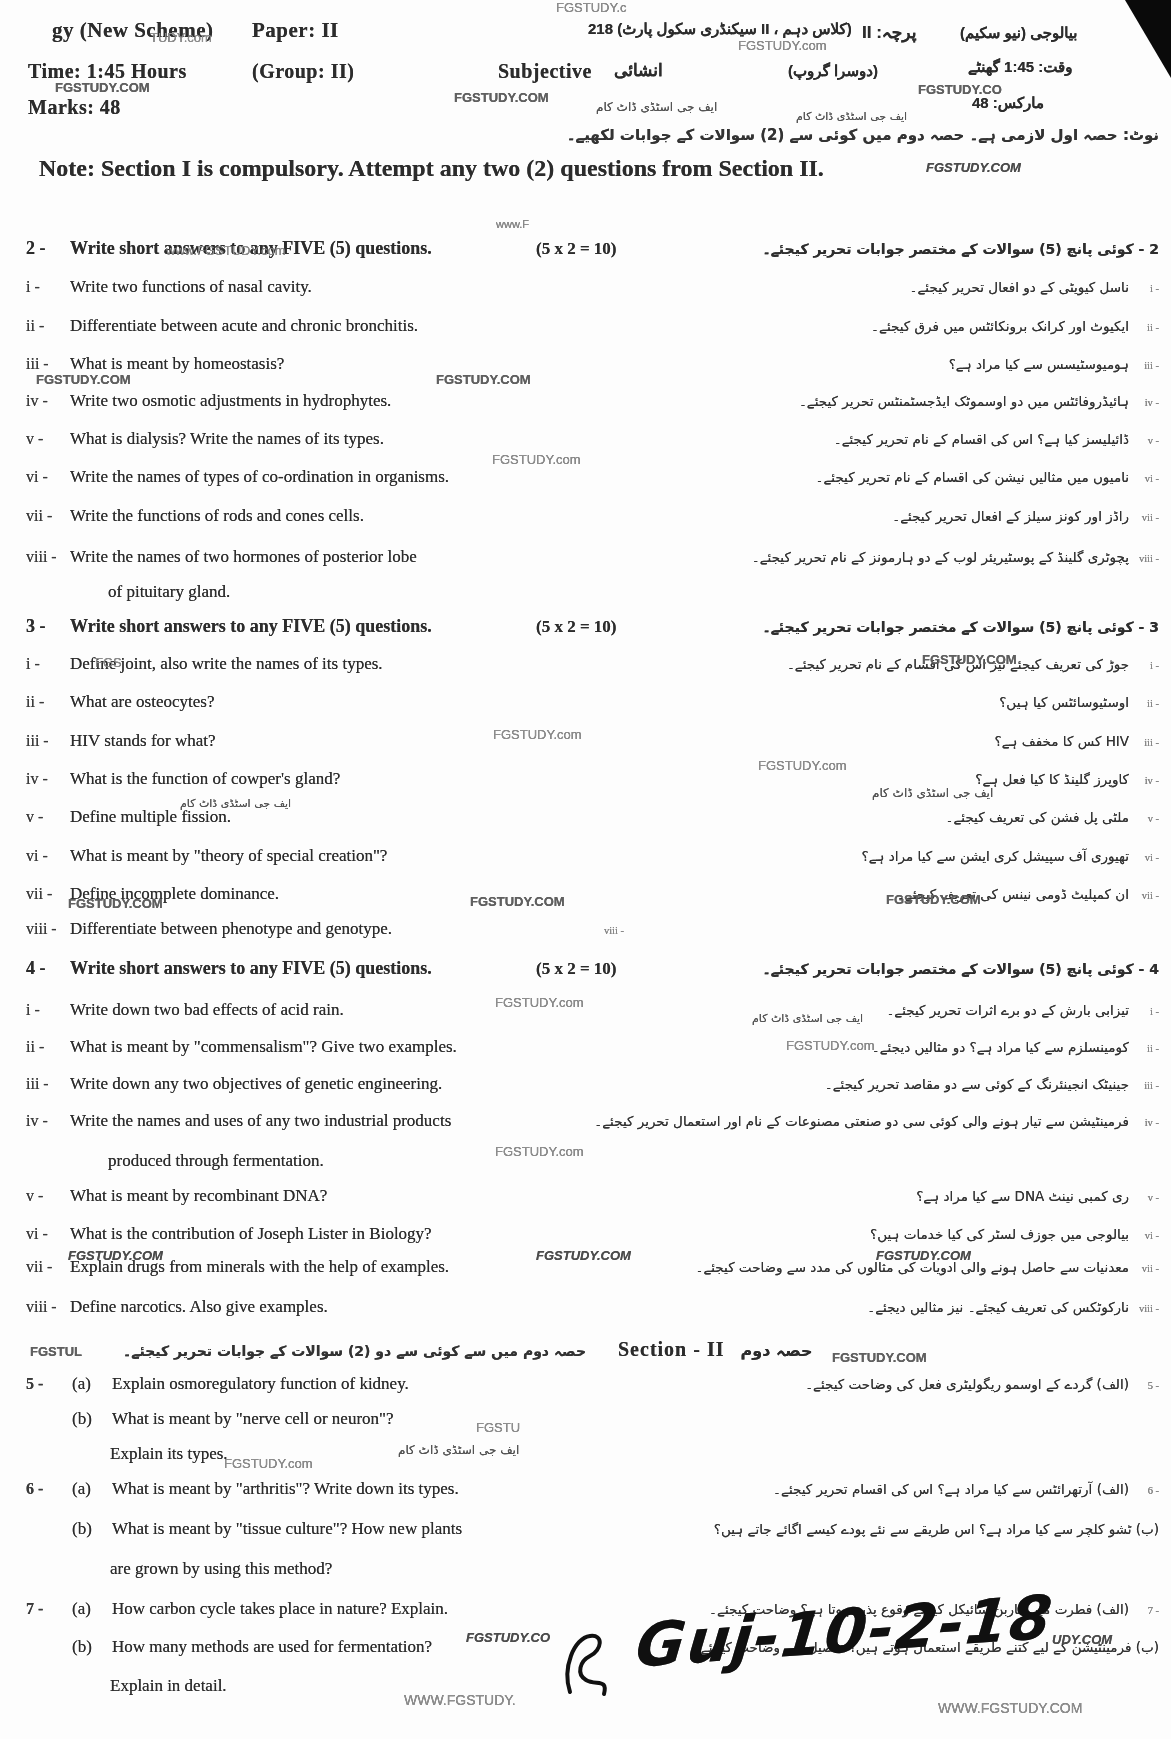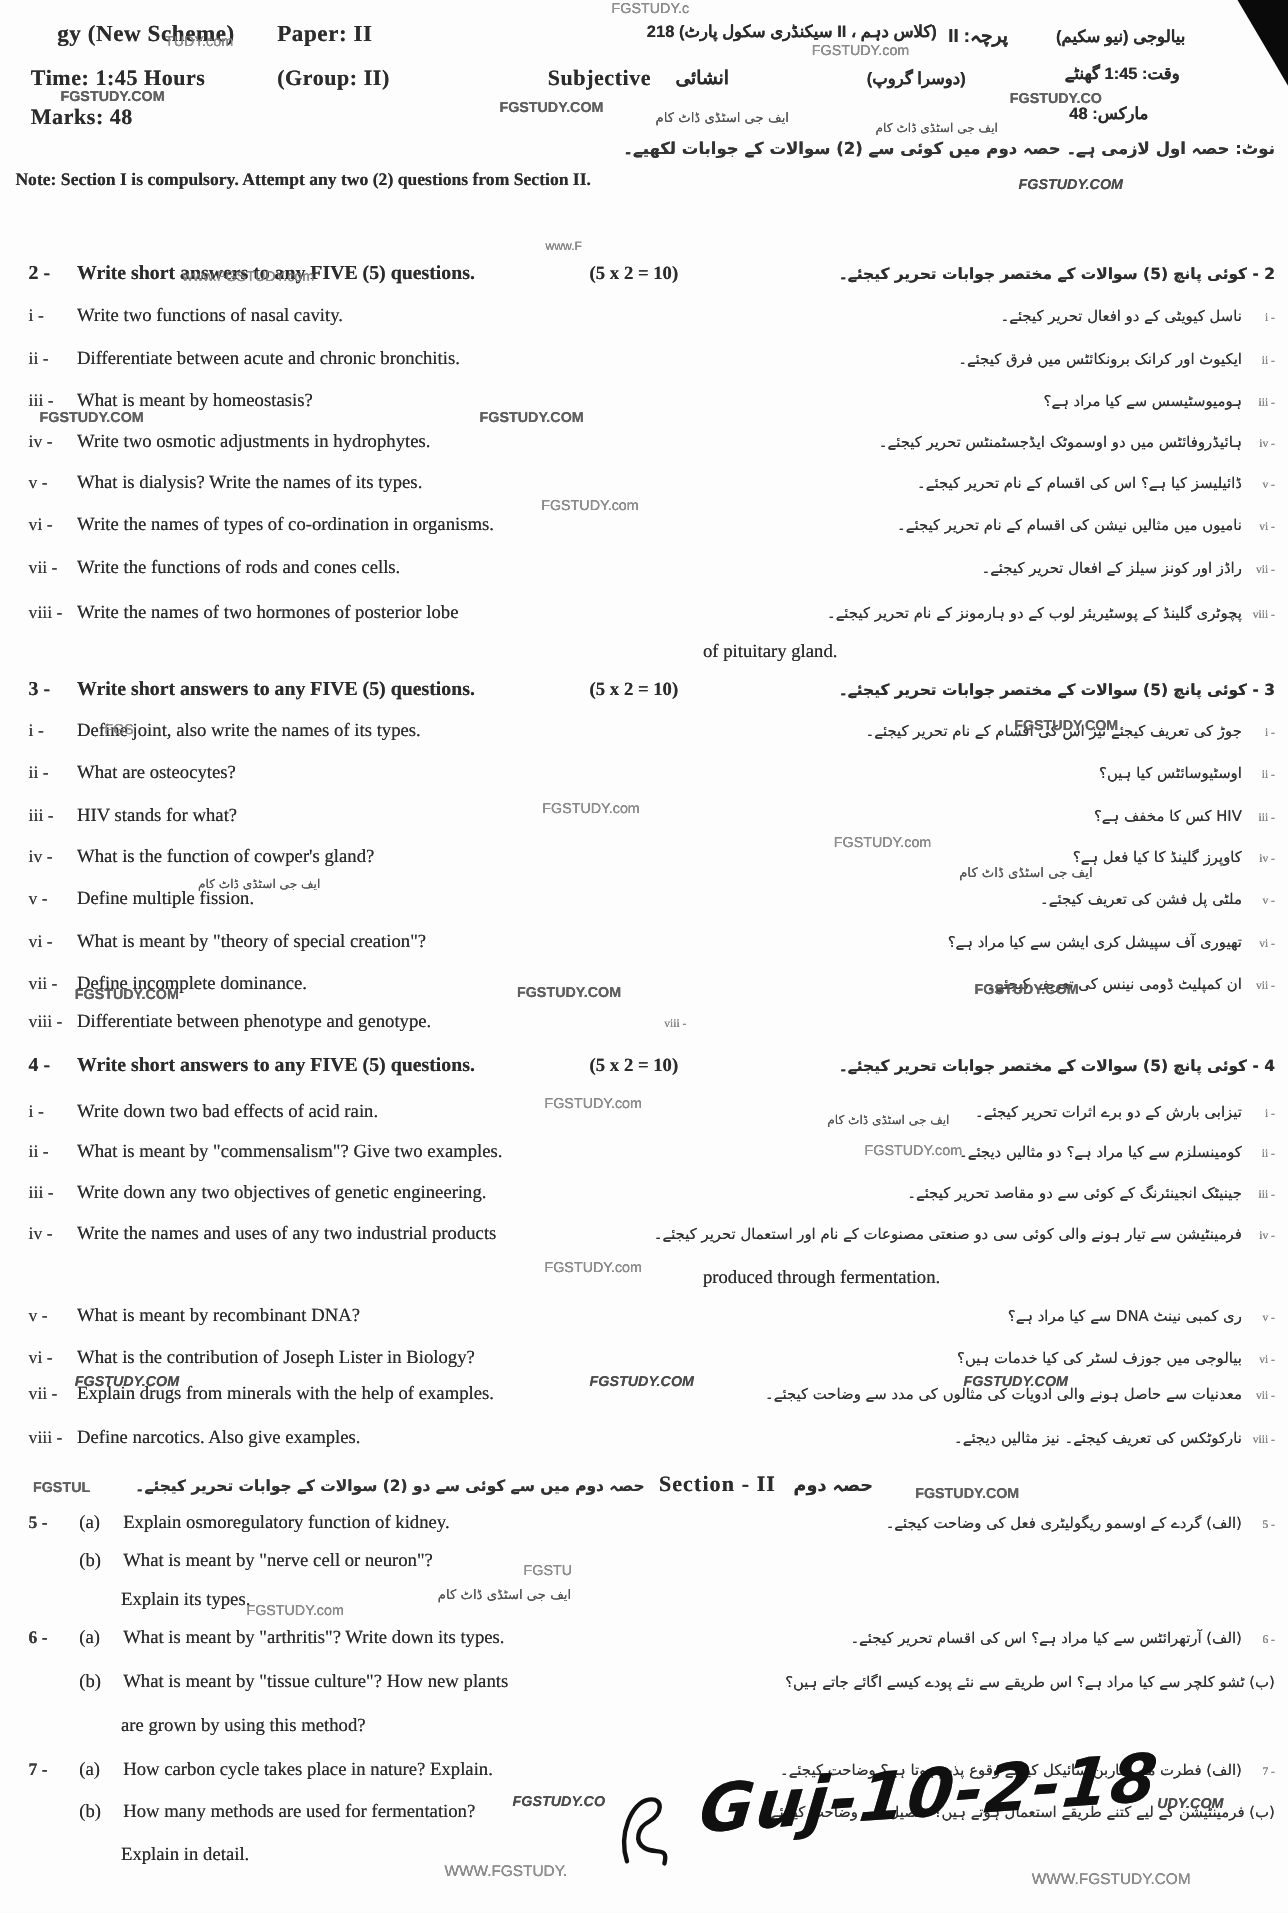--- a/index.html
+++ b/index.html
@@ -15,28 +15,28 @@
   .row{position:absolute;left:26px;right:12px;display:flex;align-items:baseline;}
   .rn{flex:0 0 44px;font-size:16px;color:#3a3a3a;}
   .en{flex:0 0 524px;font-size:17px;}
   .ur{flex:1;direction:rtl;text-align:right;font-family:"DejaVu Sans",sans-serif;font-size:13.5px;color:#333;}
   .ri{flex:0 0 30px;text-align:right;font-size:10.5px;color:#8d8d8d;}
   .qnum{flex:0 0 44px;font-size:18px;font-weight:bold;}
   .qen{flex:0 0 466px;font-size:18px;font-weight:bold;}
   .qmk{flex:0 0 148px;font-size:17px;font-weight:bold;}
   .qur{flex:1;direction:rtl;text-align:right;font-family:"DejaVu Sans",sans-serif;
        font-size:14px;font-weight:bold;color:#2e2e2e;}
-  .cont{left:108px;justify-content:flex-end;}
+  .cont{left:108px;}
   .cont .en{flex:0 0 520px;}
   .pl{flex:0 0 40px;font-size:17px;}
   .cont2{left:110px;}
   .sechead{justify-content:center;gap:14px;}
   .sec-t{font-size:20px;font-weight:bold;letter-spacing:1px;}
   .sec-u{font-family:"DejaVu Sans",sans-serif;font-size:16px;font-weight:bold;direction:rtl;}
-  .noteen{font-size:16px;font-weight:bold;}
+  .noteen{font-size:24px;font-weight:bold;margin-left:25px;}
   .wm{position:absolute;font-family:"Liberation Sans",sans-serif;font-size:13px;color:#8f8f8f;white-space:nowrap;}
   .wmb{font-weight:bold;color:#606060;}
   .wmi{font-weight:bold;font-style:italic;color:#4c4c4c;}
   .wmu{font-family:"DejaVu Sans",sans-serif;font-size:12px;color:#555;direction:rtl;}
   .sig{position:absolute;font-family:"DejaVu Sans",sans-serif;font-style:italic;font-weight:bold;
        font-size:60px;color:#101010;transform:rotate(-4deg) skewX(-10deg);letter-spacing:2px;}
   .squiggle{position:absolute;}
 </style>
 </head>
 <body>
@@ -231,21 +231,21 @@
   </div>
   <div class="row" style="top:1297px">
     <span class="rn">viii -</span>
     <span class="en">Define narcotics. Also give examples.</span>
     <span class="ur">نارکوٹکس کی تعریف کیجئے۔ نیز مثالیں دیجئے۔</span>
     <span class="ri">viii -</span>
   </div>
 
   <div class="row" style="top:1338px">
     <span class="ur b" style="flex:0 0 560px;font-size:14px">حصہ دوم میں سے کوئی سے دو (2) سوالات کے جوابات تحریر کیجئے۔</span>
-    <span class="sec-t" style="margin-left:13px">Section - II</span>
+    <span class="sec-t" style="margin-left:32px">Section - II</span>
     <span class="sec-u" style="margin-left:16px">حصہ دوم</span>
   </div>
 
   <div class="row" style="top:1374px">
     <span class="rn b" style="flex-basis:46px">5 -</span>
     <span class="pl">(a)</span>
     <span class="en" style="flex-basis:470px">Explain osmoregulatory function of kidney.</span>
     <span class="ur">(الف) گردے کے اوسمو ریگولیٹری فعل کی وضاحت کیجئے۔</span>
     <span class="ri">5 -</span>
   </div>

